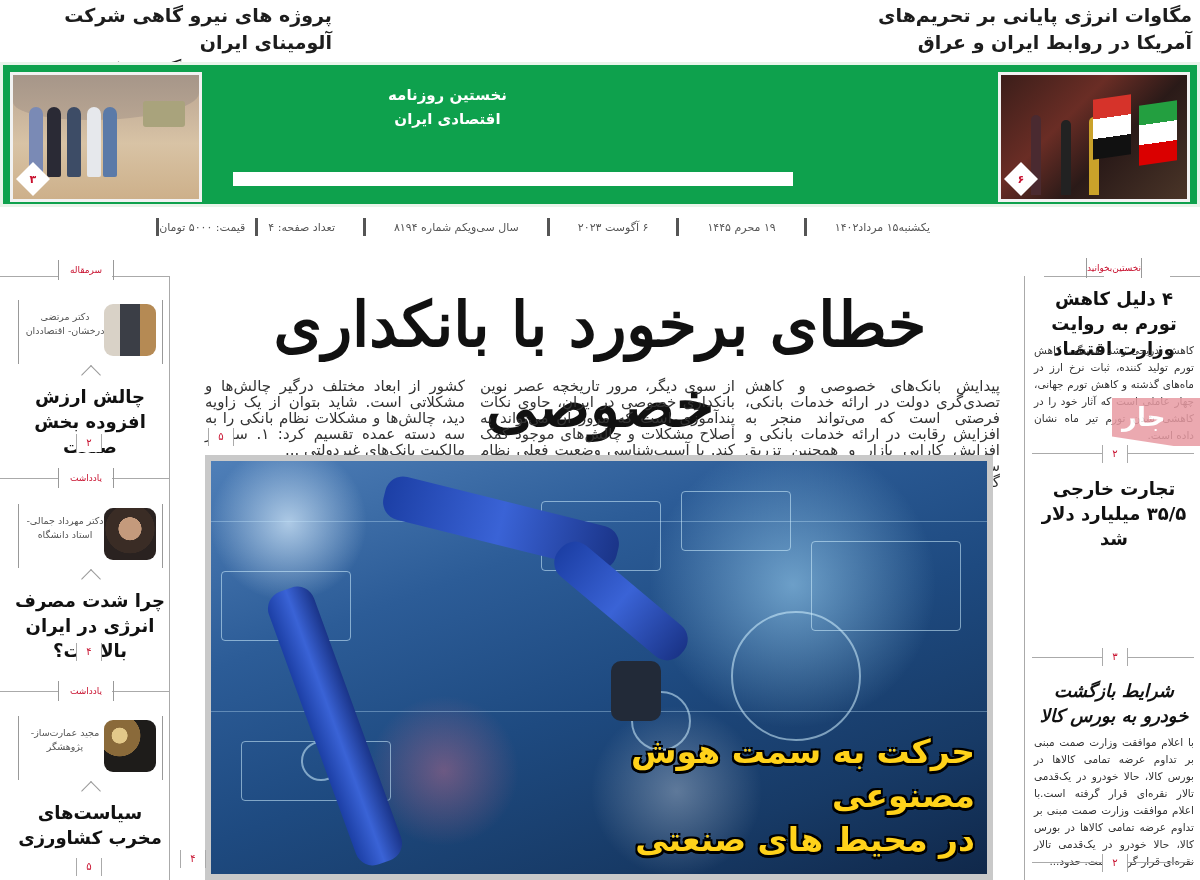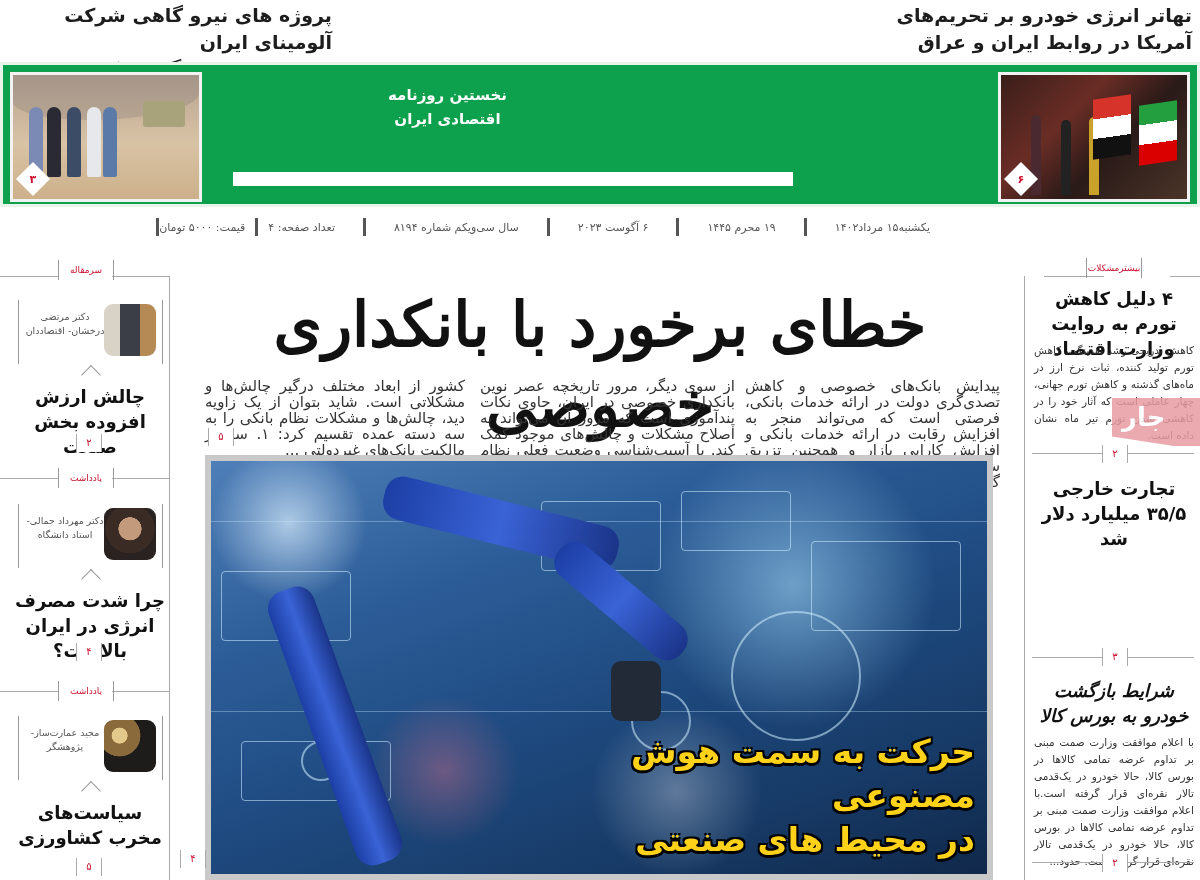--- a/index.html
+++ b/index.html
@@ -80,21 +80,21 @@
   .hud { position: absolute; border: 1px solid rgba(210,240,255,0.55); border-radius: 4px; }
   .ring { position: absolute; border: 2px solid rgba(210,240,255,0.55); border-radius: 50%; }
   .arm { position: absolute; background: linear-gradient(90deg,#1c3fa5,#3a63d6,#1a3488); border-radius: 18px; }
   .hero-caption { position: absolute; right: 18px; bottom: 18px; width: 440px; text-align: right; font-family: "DejaVu Sans", sans-serif; font-weight: bold; font-size: 33px; line-height: 44px; color: #ffd21a; text-shadow: 2px 2px 0 #000, -2px -2px 0 #000, 2px -2px 0 #000, -2px 2px 0 #000, 0 3px 0 #000; }
   .main-pg { position: absolute; }
 </style>
 </head>
 <body>
 
 <div class="teaser right">
-  <div>تهاتر انرژی خودرو بر تحریم‌های</div>
+  <div>مگاوات انرژی پایانی بر تحریم‌های</div>
   <div>آمریکا در روابط ایران و عراق</div>
 </div>
 <div class="teaser left">
   <div>پروژه های نیرو گاهی شرکت آلومینای ایران</div>
   <div>با ظرفیت ۱۸۰ مگاوات کلید خورد</div>
 </div>
 
 <div class="masthead">
   <div class="mast-green">
     <div class="mast-photo right">
@@ -143,21 +143,21 @@
   <span class="cell">تعداد صفحه: ۴</span>
   <span class="sep" style="margin:0 10px;"></span>
   <span class="cell">قیمت: ۵۰۰۰ تومان</span>
   <span class="sep" style="margin:0 0 0 10px;"></span>
 </div>
 
 <div class="col right">
   <div class="vline"></div>
   <div class="hline" style="top:18px;left:30px;width:60px;"></div>
   <div class="hline" style="top:18px;right:0;width:30px;"></div>
-  <div class="kicker" style="top:0;right:58px;">بیشتر‌مشکلات</div>
+  <div class="kicker" style="top:0;right:58px;">نخستین‌بخوانید</div>
 
   <div class="side-title" style="top:28px;left:20px;width:160px;">۴ دلیل کاهش تورم به روایت وزارت اقتصاد</div>
   <div class="side-body" style="top:84px;left:20px;width:160px;">کاهش تدریجی رشد نقدینگی، کاهش تورم تولید کننده، ثبات نرخ ارز در ماه‌های گذشته و کاهش تورم جهانی، چهار عاملی است که آثار خود را در کاهشی شدن تورم تیر ماه نشان داده است.</div>
   <div class="ad-overlay">
       <span>جار</span>
     </div>
   <div class="hline" style="top:195px;left:18px;width:162px;"></div>
   <div class="pg-num" style="top:187px;left:88px;">۲</div>
 
   <div class="side-title" style="top:218px;left:20px;width:160px;">تجارت خارجی ۳۵/۵ میلیارد دلار شد</div>

